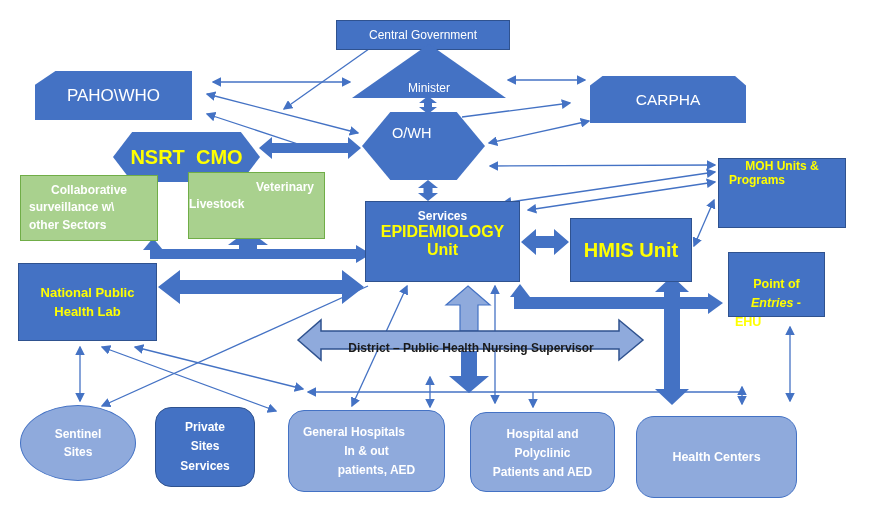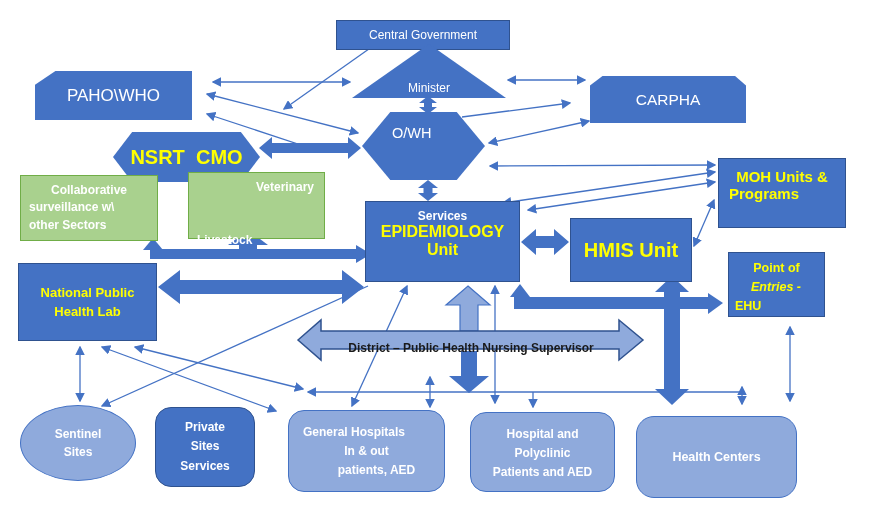--- a/index.html
+++ b/index.html
@@ -100,46 +100,46 @@
   </div>
 
   <div class="node blue-noborder clip-hex ctr yellowtxt pre" style="left:113px;top:124px;width:147px;height:50px;font-size:20px;">
     <span>NSRT  CMO</span>
   </div>
 
   <div class="node blue-noborder clip-owh" style="left:362px;top:112px;width:123px;height:68px;">
     <div style="position:absolute;left:30px;top:13px;font-size:14.5px;">O/WH</div>
   </div>
 
-  <div class="node blue yellowtxt" style="left:718px;top:158px;width:128px;height:70px;font-size:15px;padding-top:9px;">
+  <div class="node blue yellowtxt" style="left:718px;top:158px;width:128px;height:70px;font-size:12px;">
     <span class="line" style="text-align:center;">MOH Units &amp;</span>
     <span class="line" style="text-align:left;padding-left:10px;">Programs</span>
   </div>
 
   <div class="node green" style="left:20px;top:175px;width:138px;height:66px;font-size:12px;padding-top:6px;line-height:1.45;">
     <span class="line" style="text-align:center;">Collaborative</span>
     <span class="line" style="padding-left:8px;">surveillance w\</span>
     <span class="line" style="padding-left:8px;">other Sectors</span>
   </div>
 
   <div class="node green" style="left:188px;top:172px;width:137px;height:67px;font-size:12px;padding-top:6px;line-height:1.45;">
     <span class="line" style="text-align:right;padding-right:10px;">Veterinary</span>
-    <span class="line" style="padding-left:8px;margin-top:36px;">Livestock</span>
+    <span class="line" style="padding-left:0;">Livestock</span>
   </div>
 
   <div class="node blue" style="left:365px;top:201px;width:155px;height:81px;padding-top:7px;">
     <span class="line" style="text-align:center;font-weight:bold;font-size:12px;">Services</span>
     <span class="line yellowtxt" style="text-align:center;font-size:16px;">EPIDEMIOLOGY Unit</span>
   </div>
 
   <div class="node blue ctr yellowtxt" style="left:570px;top:210px;width:122px;height:64px;font-size:20px;">
     <span>HMIS Unit</span>
   </div>
 
-  <div class="node blue yellowtxt" style="left:728px;top:252px;width:97px;height:65px;font-size:12.5px;padding-top:6px;line-height:1.5;">
+  <div class="node blue yellowtxt" style="left:728px;top:252px;width:97px;height:65px;font-size:12.5px;padding-top:22px;line-height:1.5;">
     <span class="line" style="text-align:center;">Point of</span>
     <span class="line" style="text-align:left;padding-left:22px;font-style:italic;">Entries -</span>
     <span class="line" style="padding-left:6px;">EHU</span>
   </div>
 
   <div class="node blue col yellowtxt" style="left:18px;top:263px;width:139px;height:78px;font-size:13px;line-height:1.5;">
     <span>National Public</span>
     <span>Health Lab</span>
   </div>
 

